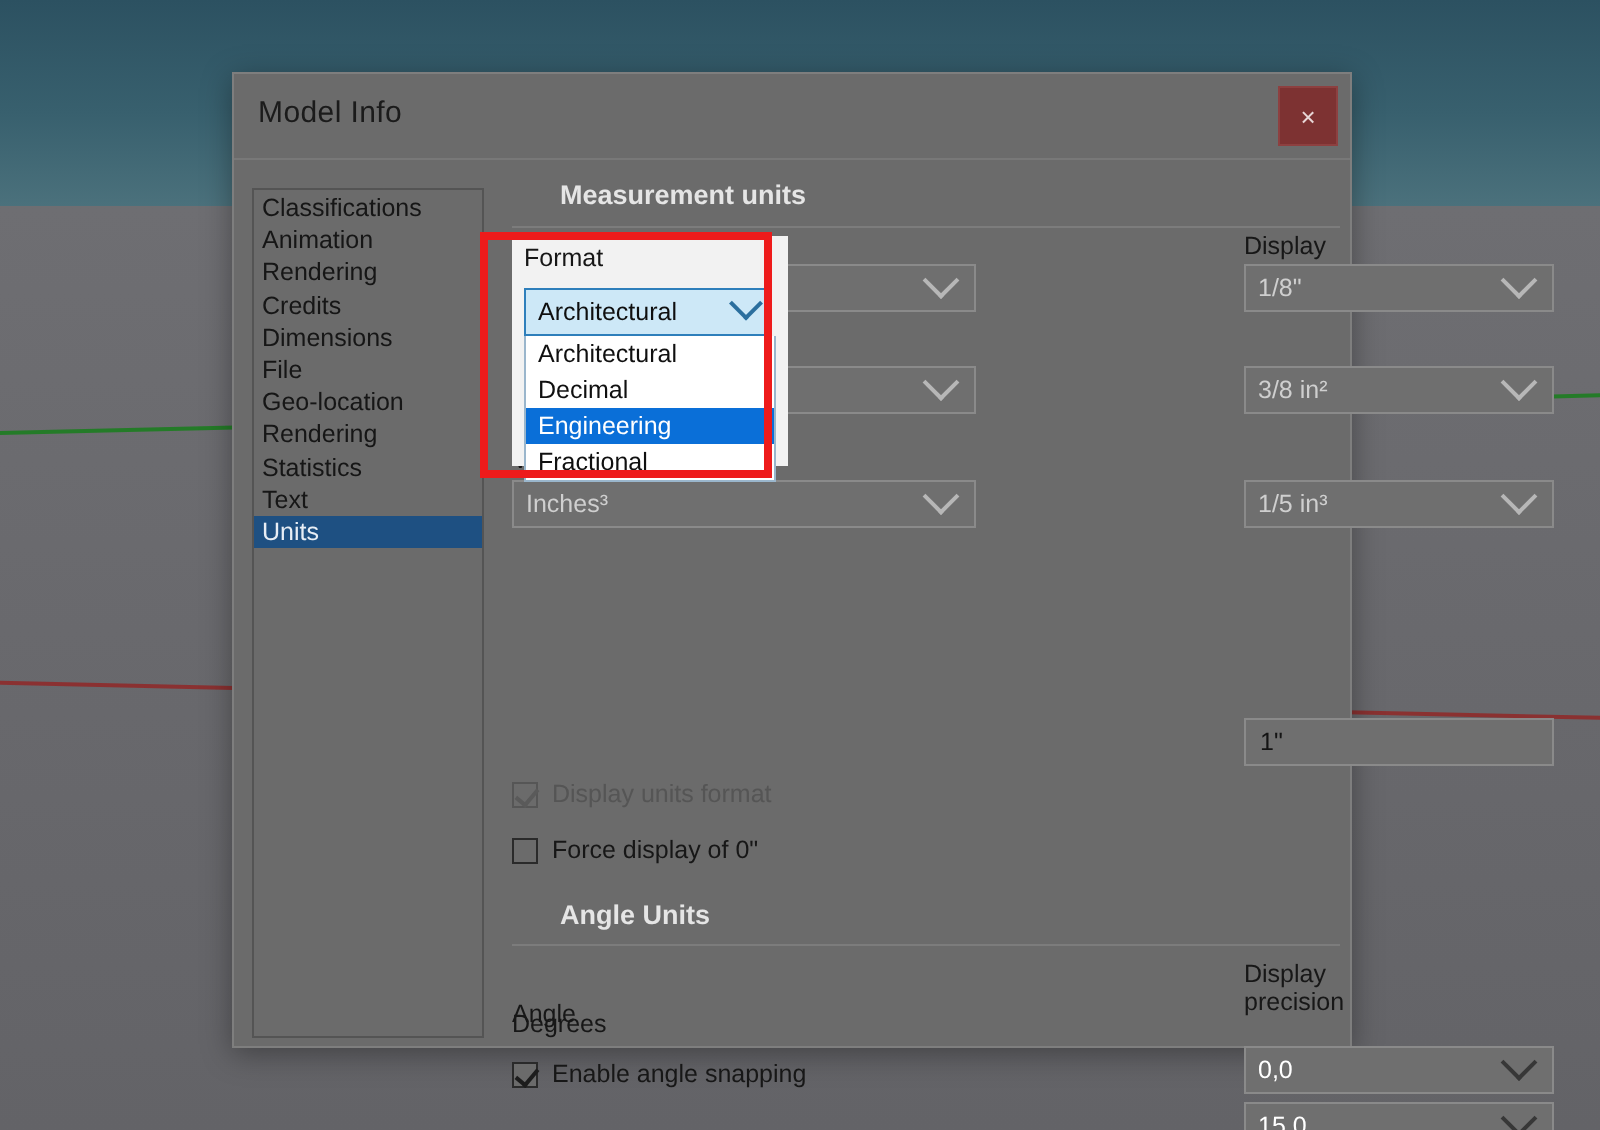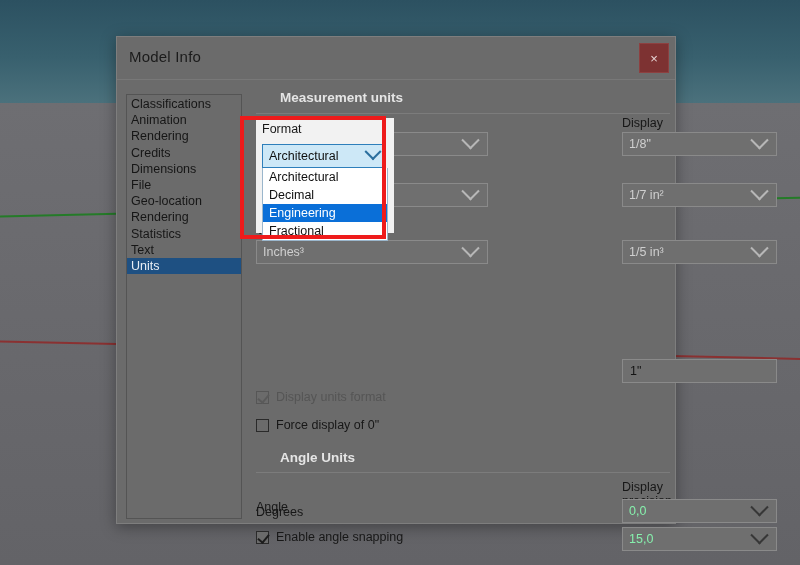--- a/index.html
+++ b/index.html
@@ -80,21 +80,21 @@
     background:#6f6f6f;border:1px solid #8a8a8a;
     font-size:12.5px;color:#cfcfcf;
     display:flex;align-items:center;padding:0 6px;cursor:default;
   }
   .combo .cv{flex:1;}
   .combo .chev{
     width:11px;height:11px;opacity:.8;
     border-right:2px solid #c9c9c9;border-bottom:2px solid #c9c9c9;
     transform:rotate(45deg) translate(-3px,-3px);margin-right:4px;
   }
-  .combo.enabled{color:#86efac;}
+  .combo.enabled{color:#ffffff;margin-top:24px;}
   .combo.enabled .chev{border-color:#2a2a2a;}
 
   .textbox{
     position:absolute;height:24px;box-sizing:border-box;
     background:#6f6f6f;border:1px solid #8a8a8a;
     font-size:12.5px;color:#141414;
     display:flex;align-items:center;padding:0 7px;
   }
 
   
@@ -198,21 +198,21 @@
         <span class="cv">1/8"</span>
         <span class="chev"></span>
       </div>
 
       <div class="field-label dim" style="left:6px;top:90px;">Area</div>
       <div class="combo" style="left:6px;top:103px;width:232px;">
         <span class="cv">Inches²</span>
         <span class="chev"></span>
       </div>
       <div class="combo" style="left:372px;top:103px;width:155px;">
-        <span class="cv">1/7 in²</span>
+        <span class="cv">3/8 in²</span>
         <span class="chev"></span>
       </div>
 
       <div class="field-label" style="left:6px;top:143px;">Volume</div>
       <div class="combo" style="left:6px;top:160px;width:232px;gap:41px;">
         <span class="cv">Inches³</span>
         <span class="chev"></span>
       </div>
       <div class="combo" style="left:372px;top:160px;width:155px;">
         <span class="cv">1/5 in³</span>

